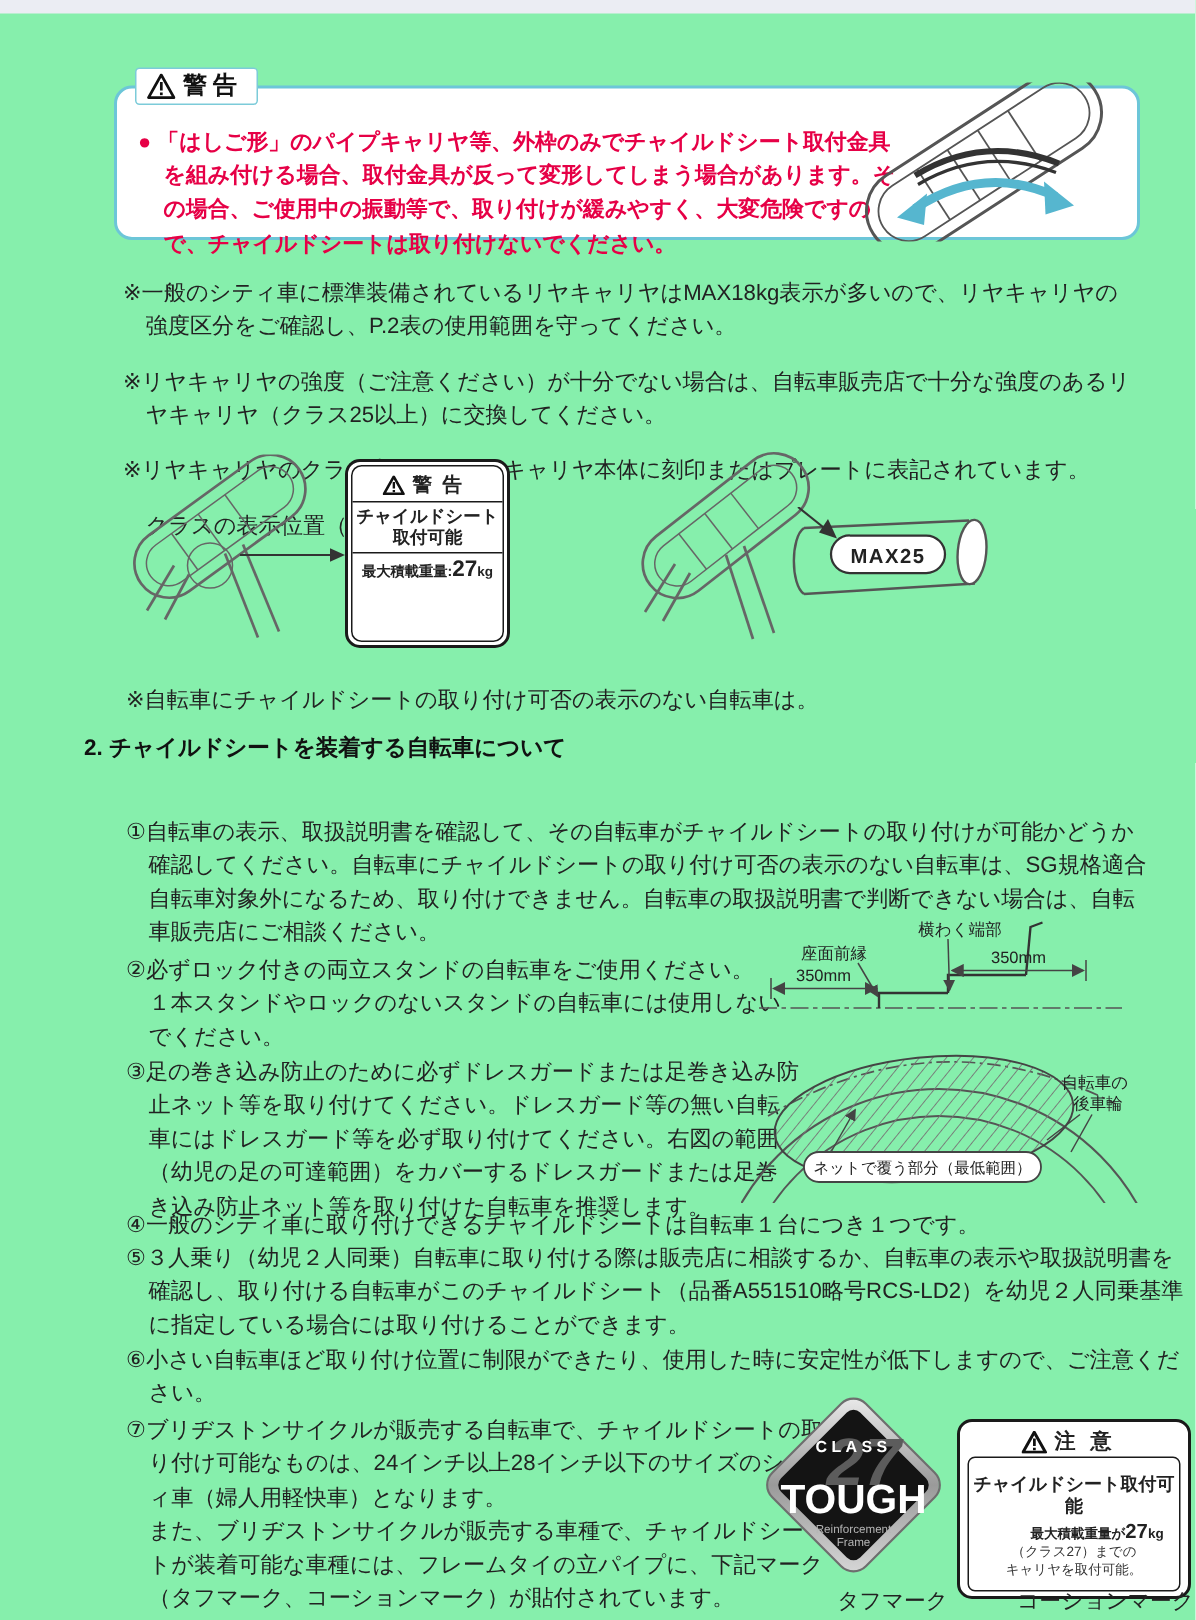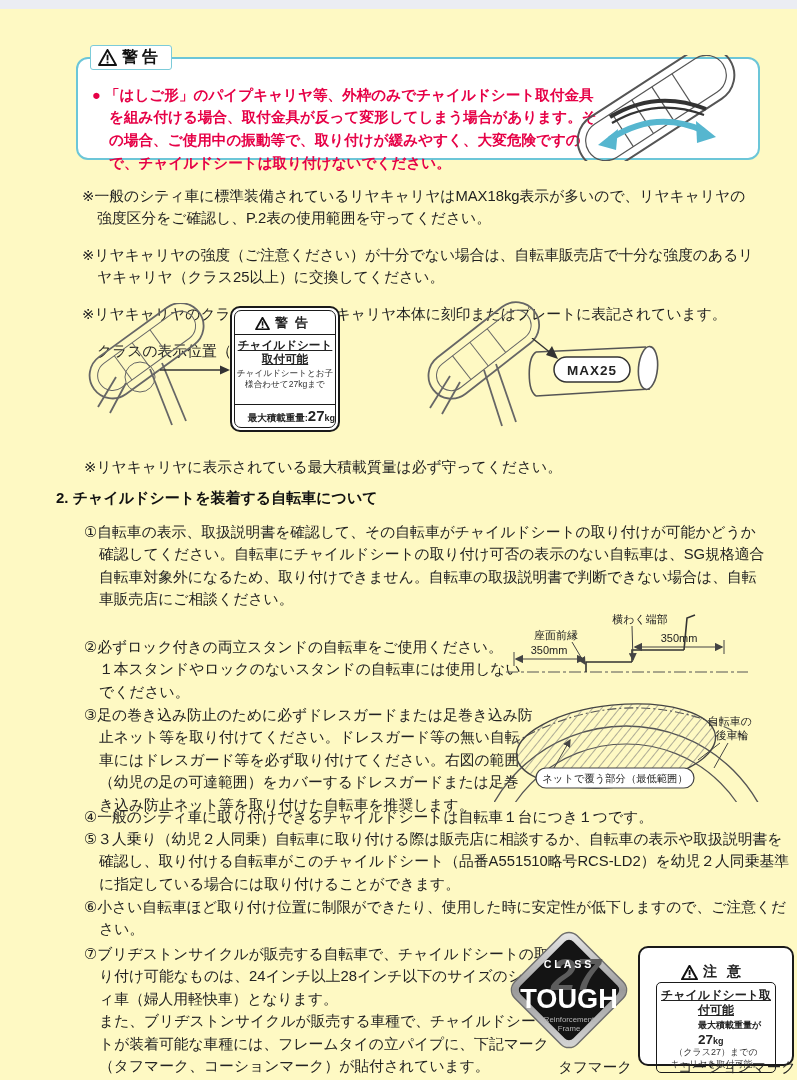--- a/index.html
+++ b/index.html
@@ -1,16 +1,16 @@
 <!DOCTYPE html>
 <html><head>
 <meta charset="utf-8">
 <style>
   html,body{margin:0;padding:0;background:#fff;}
-  #page{position:relative;width:797px;height:1080px;background:#fef9c3;overflow:hidden;
+  #page{position:relative;width:797px;height:1080px;background:#86efac;overflow:hidden;
         font-family:"Liberation Sans","DejaVu Sans",sans-serif;color:#222;}
   #top-strip{position:absolute;left:0;top:0;width:797px;height:9px;background:#ebedf3;}
 
   
   .warnbox{position:absolute;left:76px;top:57px;width:680px;height:99px;
            border:2px solid #6cc6d8;border-radius:12px;background:#fff;}
   .warntab{position:absolute;left:12px;top:-14px;background:#fff;border:1px solid #7ccbd9;
            border-radius:3px;padding:1px 9px 1px 7px;display:flex;align-items:center;gap:5px;
            font-weight:bold;font-size:16px;color:#111;letter-spacing:4px;}
   .warntext{position:absolute;left:14px;top:10px;width:496px;color:#e60046;font-weight:bold;
@@ -22,31 +22,31 @@
   .note{padding-left:15px;text-indent:-15px;}
   .note.indent{padding-left:30px;}
 
   
   .sticker{position:absolute;background:#fff;border:2.5px solid #1a1a1a;border-radius:10px;
            box-shadow:inset 0 0 0 1.5px #fff, inset 0 0 0 2.5px #1a1a1a00;}
   .sticker .inner{margin:2px;border:1px solid #1a1a1a;border-radius:7px;height:calc(100% - 6px);
            display:flex;flex-direction:column;}
   .stitle{display:flex;align-items:center;justify-content:center;gap:5px;font-weight:bold;
           border-bottom:1.5px solid #1a1a1a;padding:3px 0 2px 0;}
-  .smain{font-weight:bold;text-align:center;line-height:1.25;padding:3px 2px 1px 2px;text-decoration:underline;}
+  .smain{font-weight:bold;text-align:center;line-height:1.25;padding:3px 2px 1px 2px;}
   .ssmall{text-align:center;line-height:1.3;color:#333;}
   .sweight{border-top:1.5px solid #1a1a1a;text-align:center;font-weight:bold;padding:2px 0;}
   .big{font-size:15px;}
   .unit{font-size:9px;}
 
   #label-warn{left:230px;top:306px;width:106px;height:122px;}
   #label-warn .stitle{font-size:13px;letter-spacing:7px;padding-right:0;}
   #label-warn .smain{font-size:11.6px;}
   #label-warn .ssmall{font-size:8.6px;flex:1;}
-  #label-warn .sweight{font-size:9.5px;text-align:right;}
+  #label-warn .sweight{font-size:9.5px;}
 
   #label-caution{left:638px;top:946px;width:152px;height:116px;}
   #label-caution .stitle{font-size:14px;letter-spacing:10px;border-bottom:none;padding-bottom:0;}
   #label-caution .cinner{margin:1px 4px 4px 4px;border:1.5px solid #1a1a1a;border-radius:5px;
         flex:1;display:flex;flex-direction:column;justify-content:center;padding:2px 1px;}
   #label-caution .smain{font-size:12px;}
   #label-caution .ssmall{font-size:9px;white-space:pre-line;}
   #label-caution .wline{text-align:left;font-size:9px;font-weight:bold;padding-left:40px;}
   #label-caution .wline .big{font-size:13.5px;}
 
@@ -125,21 +125,20 @@
     <div class="inner">
       <div class="stitle">
         <svg width="15" height="13" viewBox="0 0 20 18">
           <path d="M10 1 L19 17 H1 Z" fill="#fff" stroke="#111" stroke-width="2.4" stroke-linejoin="round"></path>
           <rect x="9" y="6" width="2.2" height="6" fill="#111"></rect>
             <rect x="9" y="13.4" width="2.2" height="2" fill="#111"></rect>
         </svg>
         <span>警告</span>
       </div>
       <div class="smain">チャイルドシート取付可能</div>
-      <div class="ssmall">チャイルドシートとお子様合わせて27kgまで</div>
       <div class="sweight"><span>最大積載重量:</span><span class="big">27</span><span class="unit">kg</span></div>
     </div>
   </div>
 
   <svg style="position:absolute;left:424px;top:300px" width="138" height="132" viewBox="0 0 138 132">
     <g stroke="#666" fill="none" stroke-width="1.8">
       <g transform="rotate(-38 62 50)">
         <rect x="-4" y="26" width="128" height="46" rx="23"></rect>
         <rect x="4" y="34" width="112" height="30" rx="15" stroke-width="1"></rect>
         <line x1="32" y1="34" x2="32" y2="64" stroke-width="1"></line>
@@ -157,24 +156,24 @@
     <path d="M 8 14 C -1 20 -1 52 8 58" stroke="#555" stroke-width="1.6" fill="none"></path>
     <line x1="8" y1="14" x2="118" y2="9" stroke="#555" stroke-width="1.6"></line>
     <line x1="8" y1="58" x2="122" y2="51" stroke="#555" stroke-width="1.6"></line>
     <ellipse cx="120" cy="30" rx="9.5" ry="21.5" transform="rotate(5 120 30)" stroke="#555" stroke-width="1.6" fill="#fff"></ellipse>
     <line x1="4" y1="0" x2="24" y2="16" stroke="#333" stroke-width="1.4"></line>
     <polygon points="30,21 18,17 24,8" fill="#333"></polygon>
     <rect x="26" y="19" width="76" height="25" rx="12.5" stroke="#333" stroke-width="1.5" fill="#fff"></rect>
     <text x="64" y="37" font-size="13.5" font-weight="bold" text-anchor="middle" letter-spacing="1" fill="#222">MAX25</text>
   </svg>
 
-  <p class="body-text" style="left:84px;top:441px;width:690px">※リヤキャリヤに表示されている最大積載質量は必ず守ってください。</p>
+  <p class="body-text" style="left:84px;top:441px;width:690px">※自転車にチャイルドシートの取り付け可否の表示のない自転車は。</p>
 
   <h2 class="heading">2. チャイルドシートを装着する自転車について</h2>
-  <p class="body-text item" style="left:84px;top:506px;width:668px">①自転車の表示、取扱説明書を確認して、その自転車がチャイルドシートの取り付けが可能かどうか確認してください。自転車にチャイルドシートの取り付け可否の表示のない自転車は、SG規格適合自転車対象外になるため、取り付けできません。自転車の取扱説明書で判断できない場合は、自転車販売店にご相談ください。</p>
+  <p class="body-text item" style="left:84px;top:529px;width:668px">①自転車の表示、取扱説明書を確認して、その自転車がチャイルドシートの取り付けが可能かどうか確認してください。自転車にチャイルドシートの取り付け可否の表示のない自転車は、SG規格適合自転車対象外になるため、取り付けできません。自転車の取扱説明書で判断できない場合は、自転車販売店にご相談ください。</p>
   <p class="body-text item" style="left:84px;top:621px;width:434px">②必ずロック付きの両立スタンドの自転車をご使用ください。
 １本スタンドやロックのないスタンドの自転車には使用しないでください。</p>
   <p class="body-text item" style="left:84px;top:689px;width:434px">③足の巻き込み防止のために必ずドレスガードまたは足巻き込み防止ネット等を取り付けてください。ドレスガード等の無い自転車にはドレスガード等を必ず取り付けてください。右図の範囲（幼児の足の可達範囲）をカバーするドレスガードまたは足巻き込み防止ネット等を取り付けた自転車を推奨します。</p>
   <p class="body-text item" style="left:84px;top:791px;width:692px">④一般のシティ車に取り付けできるチャイルドシートは自転車１台につき１つです。</p>
   <p class="body-text item" style="left:84px;top:813px;width:692px">⑤３人乗り（幼児２人同乗）自転車に取り付ける際は販売店に相談するか、自転車の表示や取扱説明書を確認し、取り付ける自転車がこのチャイルドシート（品番A551510略号RCS-LD2）を幼児２人同乗基準に指定している場合には取り付けることができます。</p>
   <p class="body-text item" style="left:84px;top:881px;width:692px">⑥小さい自転車ほど取り付け位置に制限ができたり、使用した時に安定性が低下しますので、ご注意ください。</p>
   <p class="body-text item" style="left:84px;top:928px;width:450px">⑦ブリヂストンサイクルが販売する自転車で、チャイルドシートの取り付け可能なものは、24インチ以上28インチ以下のサイズのシティ車（婦人用軽快車）となります。
 また、ブリヂストンサイクルが販売する車種で、チャイルドシートが装着可能な車種には、フレームタイの立パイプに、下記マーク（タフマーク、コーションマーク）が貼付されています。</p>
 
   <svg style="position:absolute;left:494px;top:610px" width="268" height="192" viewBox="0 0 268 192">
@@ -236,21 +235,21 @@
       <rect x="19.5" y="20.5" width="91" height="91" rx="12" fill="none" stroke="#6e6e6e" stroke-width="1.5"></rect>
     </g>
     <text x="72" y="66" font-size="46" font-weight="bold" font-style="italic" text-anchor="middle" fill="#5c5c5c">27</text>
     <text x="65" y="43" font-size="11" font-weight="bold" text-anchor="middle" letter-spacing="3" fill="#ffffff">CLASS</text>
     <text x="65" y="85" font-size="28" font-weight="bold" text-anchor="middle" fill="#ffffff">TOUGH</text>
     <text x="65" y="99" font-size="8" text-anchor="middle" fill="#b5b5b5">Reinforcement</text>
     <text x="65" y="108" font-size="8" text-anchor="middle" fill="#b5b5b5">Frame</text>
   </svg>
 
   <div class="sticker" id="label-caution">
-    <div class="inner" style="border:none;margin:12px;height:100%;">
+    <div class="inner" style="border:none;margin:1px;height:100%;">
       <div class="stitle">
         <svg width="17" height="15" viewBox="0 0 20 18">
           <path d="M10 1 L19 17 H1 Z" fill="#fff" stroke="#111" stroke-width="2.4" stroke-linejoin="round"></path>
           <rect x="9" y="6" width="2.2" height="6" fill="#111"></rect>
             <rect x="9" y="13.4" width="2.2" height="2" fill="#111"></rect>
         </svg>
         <span>注意</span>
       </div>
       <div class="cinner">
         <div class="smain">チャイルドシート取付可能</div>

